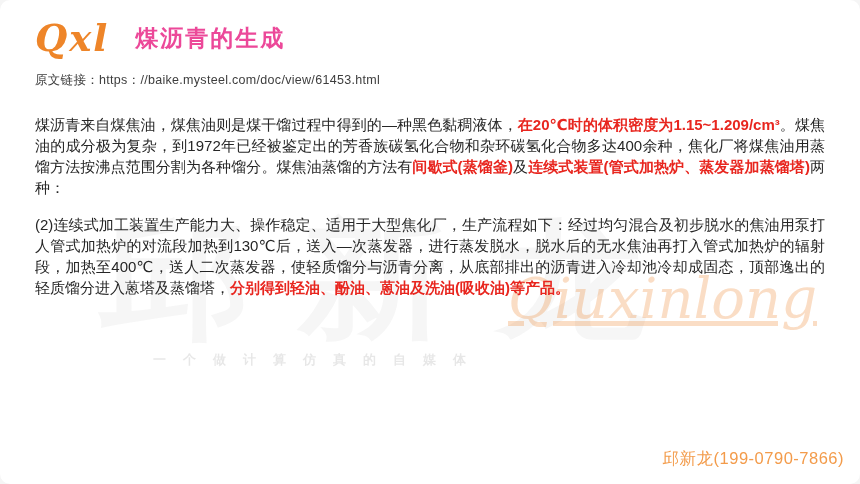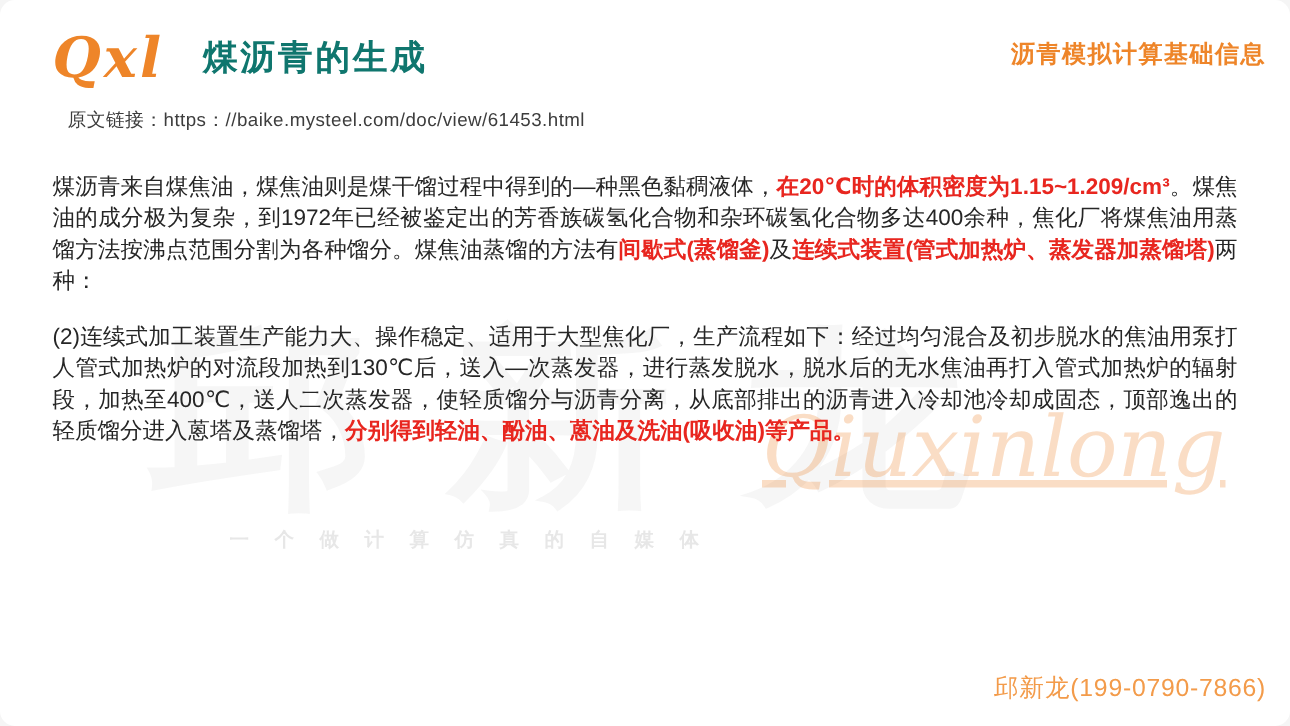--- a/index.html
+++ b/index.html
@@ -76,34 +76,34 @@
     font-weight: bold;
     font-size: 37px;
     line-height: 44px;
     color: var(--accent);
     margin-right: 26px;
     letter-spacing: 2px;
   }
   .title {
     font-size: 23px;
     font-weight: bold;
-    color: #0f766e;
+    color: #ec4899;
     letter-spacing: 2px;
   }
   .corner-label {
     position: absolute;
     top: 26px;
     right: 16px;
     font-size: 16px;
     font-weight: bold;
     color: var(--accent);
     letter-spacing: 1px;
   }
   .source-line {
-    padding: 10px 35px 0 45px;
+    padding: 10px 35px 0 35px;
     font-size: 12.5px;
     color: #3d3d3d;
     letter-spacing: 0.3px;
   }
   .body-text {
     padding: 9px 35px 0 35px;
     font-size: 15px;
     line-height: 21px;
     color: #262626;
     text-align: justify;
@@ -139,21 +139,20 @@
     <div class="wm-slogan">一个做计算仿真的自媒体</div>
   </div>
 
   <div class="content">
 
     <div class="header">
       <span class="logo">Qxl</span>
       <span class="title">煤沥青的生成</span>
     </div>
 
-    <div class="corner-label">沥青模拟计算基础信息</div>
 
     <div class="source-line"><span>原文链接：</span><span>https：//baike.mysteel.com/doc/view/61453.html</span></div>
 
     <div class="body-text">
       <p><span class="seg-normal">煤沥青来自煤焦油，煤焦油则是煤干馏过程中得到的—种黑色黏稠液体，</span><span class="seg-red">在20℃时的体积密度为1.15~1.209/cm³</span><span class="seg-normal">。煤焦油的成分极为复杂，到1972年已经被鉴定出的芳香族碳氢化合物和杂环碳氢化合物多达400余种，焦化厂将煤焦油用蒸馏方法按沸点范围分割为各种馏分。煤焦油蒸馏的方法有</span><span class="seg-red">间歇式(蒸馏釜)</span><span class="seg-normal">及</span><span class="seg-red">连续式装置(管式加热炉、蒸发器加蒸馏塔)</span><span class="seg-normal">两种：</span></p>
       <p><span class="seg-normal">(2)连续式加工装置生产能力大、操作稳定、适用于大型焦化厂，生产流程如下：经过均匀混合及初步脱水的焦油用泵打人管式加热炉的对流段加热到130℃后，送入—次蒸发器，进行蒸发脱水，脱水后的无水焦油再打入管式加热炉的辐射段，加热至400℃，送人二次蒸发器，使轻质馏分与沥青分离，从底部排出的沥青进入冷却池冷却成固态，顶部逸出的轻质馏分进入蒽塔及蒸馏塔，</span><span class="seg-red">分别得到轻油、酚油、蒽油及洗油(吸收油)等产品。</span></p>
     </div>
 
   </div>
 

